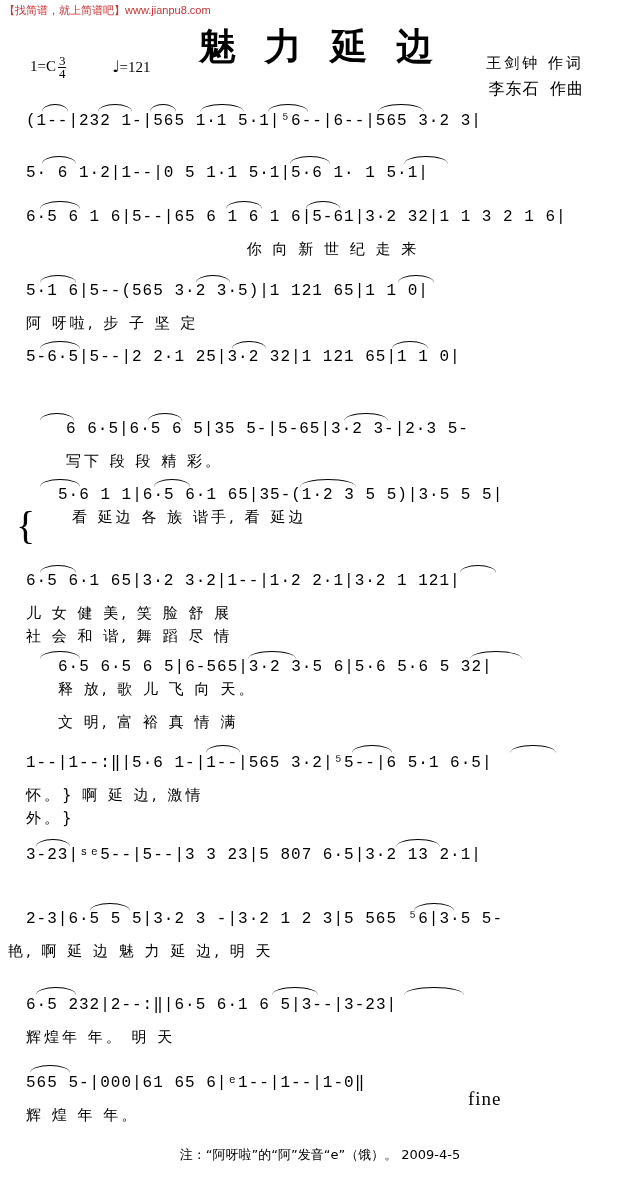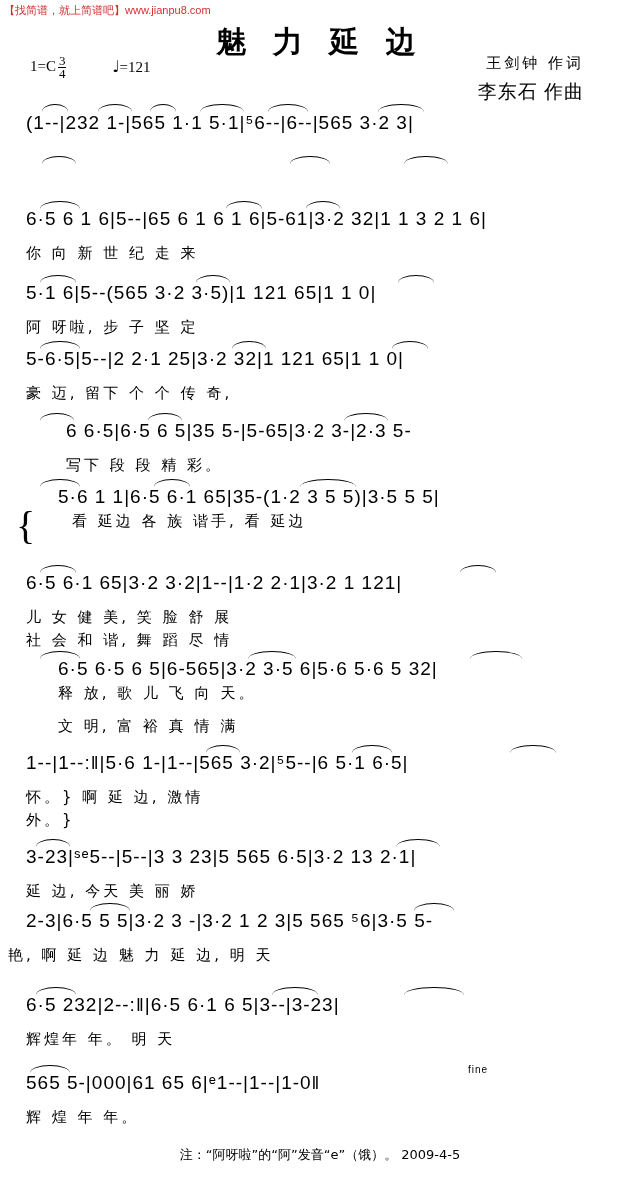--- a/index.html
+++ b/index.html
@@ -30,21 +30,21 @@
     letter-spacing: 0px;
     white-space: nowrap;
   }
   .title {
     position: absolute;
     top: 22px;
     left: 0;
     width: 640px;
     text-align: center;
     font-family: "DejaVu Sans", sans-serif;
-    font-size: 30px;
+    font-size: 37px;
     font-weight: bold;
     letter-spacing: 8px;
   }
   .credit {
     position: absolute;
     right: 56px;
     font-size: 14px;
     white-space: nowrap;
     letter-spacing: 1px;
   }
@@ -79,22 +79,22 @@
   }
   .tempo .note { font-family: "DejaVu Sans", sans-serif; font-size: 16px; }
 
   
   .row {
     position: absolute;
     left: 0;
     width: 640px;
   }
   .music {
-    font-family: Liberation Sans, sans-serif;
-    font-size: 19px;
+    font-family: Liberation Mono, monospace;
+    font-size: 16px;
     letter-spacing: 1px;
     white-space: nowrap;
     padding-left: 26px;
   }
   .lyric {
     font-family: "DejaVu Sans", sans-serif;
     font-size: 15px;
     white-space: nowrap;
     padding-left: 26px;
     letter-spacing: 3px;
@@ -117,23 +117,23 @@
     left: 0;
     top: 1146px;
     width: 640px;
     text-align: center;
     font-size: 13px;
     font-family: "DejaVu Sans", sans-serif;
   }
   .fine {
     position: absolute;
     left: 468px;
-    top: 1064px;
-    font-family: Liberation Sans, sans-serif;
-    font-size: 10px;
+    top: 1088px;
+    font-family: Liberation Serif, serif;
+    font-size: 19px;
     letter-spacing: 1px;
   }
   .slur {
     position: absolute;
     border-top: 1.4px solid #000;
     border-radius: 50%/100% 100% 0 0;
     height: 7px;
     border-left: none;
     border-right: none;
     border-bottom: none;
@@ -162,43 +162,45 @@
   <div class="row" style="top:112px;">
     <div class="music">(1--|232 1-|565 1·1 5·1|⁵6--|6--|565 3·2 3|</div>
   </div>
   <div class="slur" style="left:42px; top:104px; width:26px;"></div>
   <div class="slur" style="left:98px; top:104px; width:34px;"></div>
   <div class="slur" style="left:150px; top:104px; width:26px;"></div>
   <div class="slur" style="left:200px; top:104px; width:44px;"></div>
   <div class="slur" style="left:268px; top:104px; width:40px;"></div>
   <div class="slur" style="left:378px; top:104px; width:46px;"></div>
 
+  <div class="row" style="top:164px;">
+    <div class="music">5· 6 1·2|1--|0 5 1·1 5·1|5·6 1· 1 5·1|</div>
+  </div>
   <div class="slur" style="left:42px; top:156px; width:34px;"></div>
   <div class="slur" style="left:290px; top:156px; width:40px;"></div>
   <div class="slur" style="left:404px; top:156px; width:44px;"></div>
 
   <div class="row" style="top:208px;">
     <div class="music">6·5 6 1 6|5--|65 6 1 6 1 6|5-61|3·2 32|1 1 3 2 1 6|</div>
-    <div class="lyric" style="padding-top:14px;">你        向    新    世    纪    走    来</div>
+    <div class="lyric" style="padding-top:14px;text-align:center;">你        向    新    世    纪    走    来</div>
   </div>
   <div class="slur" style="left:40px; top:201px; width:40px;"></div>
   <div class="slur" style="left:226px; top:201px; width:36px;"></div>
   <div class="slur" style="left:306px; top:201px; width:34px;"></div>
 
   <div class="row" style="top:282px;">
     <div class="music">5·1  6|5--(565 3·2 3·5)|1 121 65|1 1 0|</div>
     <div class="lyric" style="padding-top:14px;">阿 呀啦,                步 子        坚 定</div>
   </div>
   <div class="slur" style="left:40px; top:275px; width:36px;"></div>
   <div class="slur" style="left:196px; top:275px; width:34px;"></div>
   <div class="slur" style="left:398px; top:275px; width:36px;"></div>
 
   <div class="row" style="top:348px;">
     <div class="music">5-6·5|5--|2 2·1 25|3·2 32|1 121 65|1 1 0|</div>
-    <div class="lyric" style="padding-top:14px;">豪        迈,  留下    个      个      传 奇,</div>
   </div>
   <div class="slur" style="left:40px; top:341px; width:40px;"></div>
   <div class="slur" style="left:232px; top:341px; width:34px;"></div>
   <div class="slur" style="left:392px; top:341px; width:36px;"></div>
 
   <div class="row" style="top:420px;margin-left:40px;">
     <div class="music">6 6·5|6·5 6 5|35 5-|5-65|3·2 3-|2·3 5-</div>
     <div class="lyric" style="padding-top:14px;">写下  段      段          精    彩。</div>
   </div>
   <div class="slur" style="left:40px; top:413px; width:34px;"></div>
@@ -234,22 +236,21 @@
   <div class="row" style="top:752px;">
     <div class="music">1--|1--:‖|5·6 1-|1--|565 3·2|⁵5--|6 5·1 6·5|</div>
     <div class="lyric" style="padding-top:14px;">怀。}      啊      延        边,  激情</div>
     <div class="lyric" style="padding-top:4px;">外。}</div>
   </div>
   <div class="slur" style="left:206px; top:745px; width:34px;"></div>
   <div class="slur" style="left:352px; top:745px; width:40px;"></div>
   <div class="slur" style="left:510px; top:745px; width:46px;"></div>
 
   <div class="row" style="top:846px;">
-    <div class="music">3-23|ˢᵉ5--|5--|3 3 23|5 565 6·5|3·2 13 2·1|</div>
-    <div class="lyric" style="padding-top:14px;">延    边,     今天   美   丽  娇</div>
+    <div class="music">3-23|ˢᵉ5--|5--|3 3 23|5 807 6·5|3·2 13 2·1|</div>
   </div>
   <div class="slur" style="left:36px; top:839px; width:34px;"></div>
   <div class="slur" style="left:396px; top:839px; width:44px;"></div>
 
   <div class="row" style="top:910px;">
     <div class="music">2-3|6·5 5 5|3·2 3 -|3·2 1 2 3|5 565 ⁵6|3·5 5-</div>
     <div class="lyric" style="padding-top:14px;padding-left:8px;">艳,   啊     延  边 魅 力  延    边, 明 天</div>
   </div>
   <div class="slur" style="left:90px; top:903px; width:40px;"></div>
   <div class="slur" style="left:414px; top:903px; width:40px;"></div>

